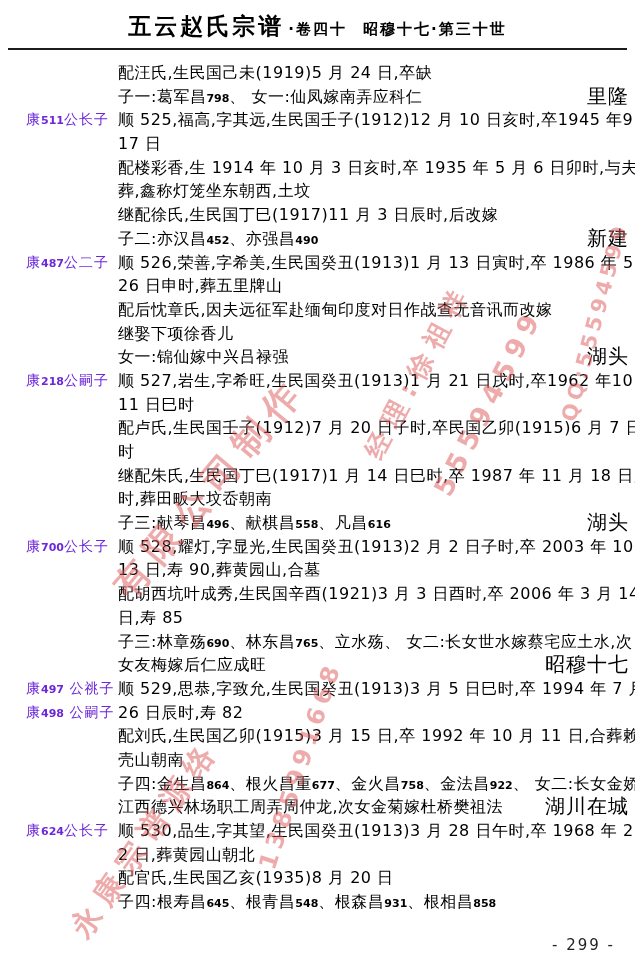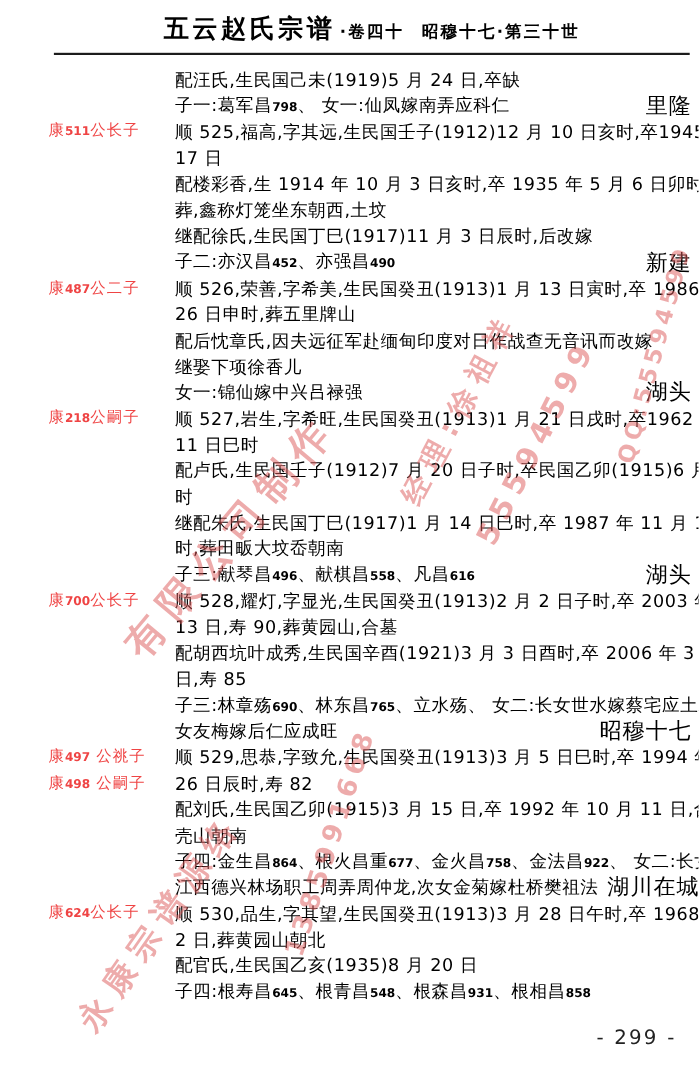--- a/index.html
+++ b/index.html
@@ -1,42 +1,42 @@
 <!DOCTYPE html>
 <html><head>
 <meta charset="utf-8">
 <style>
   html,body{margin:0;padding:0;}
   body{
     width:635px;height:968px;position:relative;overflow:hidden;
     background:#ffffff;color:#000;
     font-family:"DejaVu Sans",sans-serif;
   }
-  .page{position:absolute;inset:0;padding-left:41px;}
+  .page{position:absolute;inset:0;}
   
   .header{text-align:center;padding-top:11px;height:34px;white-space:nowrap;}
   .title-main{font-size:23px;font-weight:bold;letter-spacing:3px;}
   .title-vol{font-size:15px;font-weight:bold;letter-spacing:2px;margin-left:4px;}
   .title-gen{font-size:15px;font-weight:bold;letter-spacing:2px;margin-left:16px;}
   .rule{border-top:2px solid #1c1c1c;margin:3px 8px 0 8px;}
   
   .entries{padding-top:11px;}
   .entry{display:flex;}
   .margin-col{width:118px;flex:none;padding-left:3px;box-sizing:border-box;}
   .content-col{flex:1;padding-right:6px;min-width:0;}
-  .mline{height:23.7px;line-height:23.7px;font-size:14px;letter-spacing:1px;color:#ef4444;white-space:nowrap;}
-  .line{height:23.7px;line-height:23.7px;display:flex;justify-content:space-between;align-items:center;white-space:nowrap;}
+  .mline{height:23.7px;line-height:23.7px;font-size:14px;letter-spacing:1px;color:#6d28d9;white-space:nowrap;margin-left:23px;}
+  .line{height:23.7px;line-height:23.7px;display:flex;justify-content:space-between;align-items:flex-start;white-space:nowrap;}
   .txt{font-size:16px;letter-spacing:0.5px;}
   .place{font-size:20px;letter-spacing:1px;margin-left:8px;flex:none;}
   .ref{font-size:11px;letter-spacing:0;font-weight:bold;}
   
   .watermark-layer{position:absolute;inset:0;pointer-events:none;z-index:5;}
   .wm{position:absolute;font-weight:bold;opacity:0.5;transform-origin:left bottom;white-space:nowrap;}
   
-  .pagenum{position:absolute;right:20px;bottom:14px;font-size:18px;letter-spacing:2px;color:#222;}
+  .pagenum{position:absolute;right:20px;bottom:14px;font-size:15px;letter-spacing:2px;color:#222;}
 </style>
 </head>
 <body>
 
 <div class="page">
 
   <div class="header">
     <span class="title-main">五云赵氏宗谱</span><span class="title-vol">·卷四十</span><span class="title-gen">昭穆十七·第三十世</span>
   </div>
   <div class="rule"></div>

